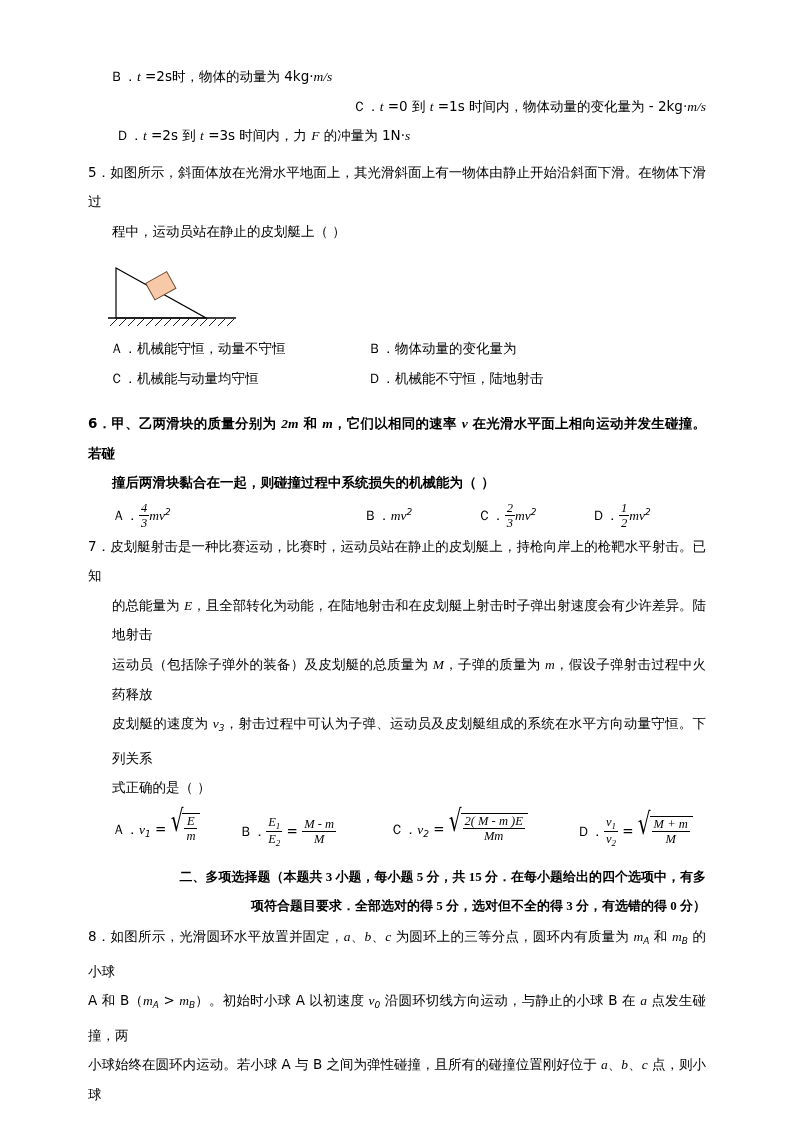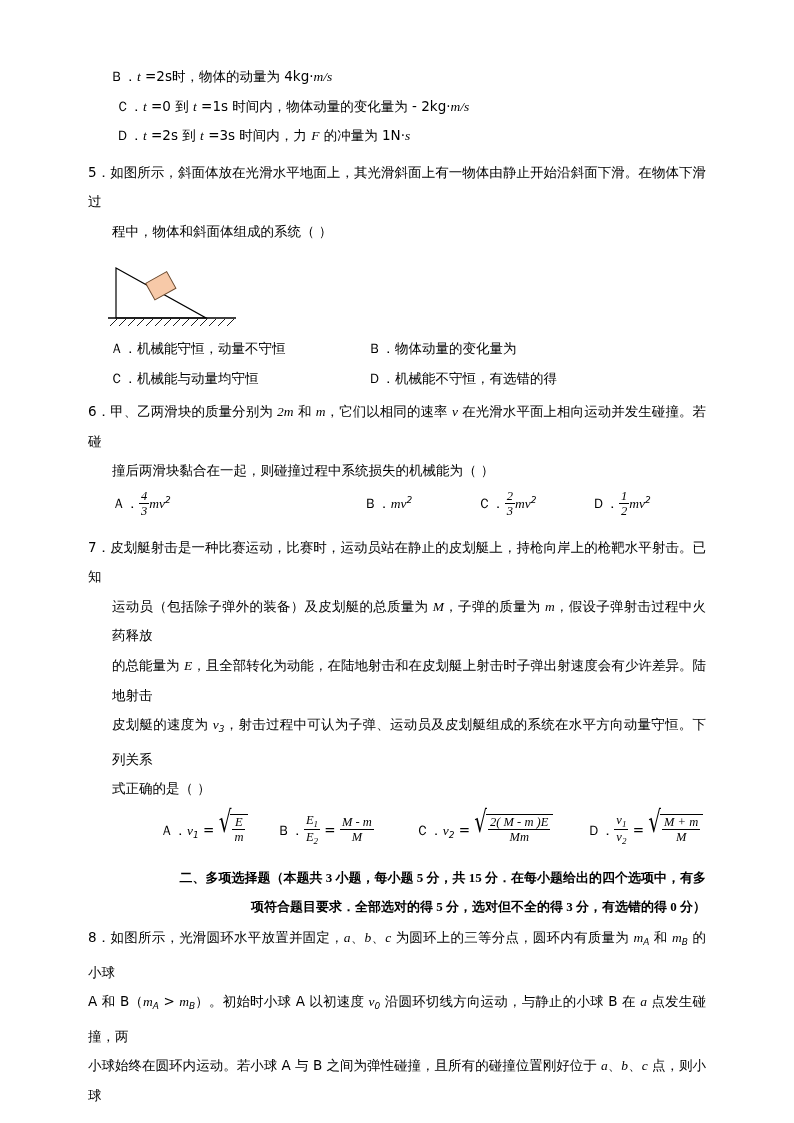--- a/index.html
+++ b/index.html
@@ -38,20 +38,21 @@
   }
   .q-block .hang {
     padding-left: 24px;
   }
   .optrow {
     display: flex;
     font-size: 13.5px;
     line-height: 29.5px;
     font-family: "DejaVu Sans", sans-serif;
     padding-left: 22px;
+    align-items: center;
   }
   .optrow > div:first-child { width: 258px; }
   .optrow4 > div { width: 117px; }
   .frac {
     display: inline-flex;
     flex-direction: column;
     vertical-align: middle;
     text-align: center;
     font-style: italic;
     font-family: "Liberation Serif", serif;
@@ -103,31 +104,31 @@
 </style>
 </head>
 <body>
 
 <div class="page">
 
   <div>
     <div class="ln opt-indent">
       <span class="nowrap">Ｂ．<span class="it">t</span> =2s时，物体的动量为 4kg·<span class="it">m/s</span></span>
     </div>
-    <div class="ln opt-indent" style="padding-left:28px;">
+    <div class="ln opt-indent" style="padding-left:28px;text-align:right;">
       <span class="nowrap">Ｃ．<span class="it">t</span> =0 到 <span class="it">t</span> =1s 时间内，物体动量的变化量为 - 2kg·<span class="it">m/s</span></span>
     </div>
     <div class="ln opt-indent" style="padding-left:28px;">
       <span class="nowrap">Ｄ．<span class="it">t</span> =2s 到 <span class="it">t</span> =3s 时间内，力 <span class="it">F</span> 的冲量为 1N·<span class="it">s</span></span>
     </div>
   </div>
 
   <div class="q-block" style="margin-top:7px;">
     <div><span>5．</span><span>如图所示，斜面体放在光滑水平地面上，其光滑斜面上有一物体由静止开始沿斜面下滑。在物体下滑过</span></div>
-    <div class="hang"><span>程中，物体和斜面体组成的系统（      ）</span></div>
+    <div class="hang"><span>程中，运动员站在静止的皮划艇上（      ）</span></div>
   </div>
 
   <div class="incline-fig">
     <svg width="200" height="80" viewBox="0 0 200 80">
 
       <polygon points="10,68 100,68 10,18" fill="#ffffff" stroke="#000000" stroke-width="1.2"></polygon>
 
       <line x1="2" y1="68" x2="130" y2="68" stroke="#000000" stroke-width="1.3"></line>
 
       <g stroke="#000000" stroke-width="0.9">
@@ -152,24 +153,24 @@
       </g>
     </svg>
   </div>
 
   <div class="optrow">
     <div>Ａ．机械能守恒，动量不守恒</div>
     <div>Ｂ．物体动量的变化量为</div>
   </div>
   <div class="optrow">
     <div>Ｃ．机械能与动量均守恒</div>
-    <div>Ｄ．机械能不守恒，有选错的得</div>
-  </div>
-
-  <div class="q-block" style="margin-top:4px;">
+    <div>Ｄ．机械能不守恒，陆地射击</div>
+  </div>
+
+  <div class="q-block" style="margin-top:16px;font-weight:bold;">
     <div><span>6．</span><span>甲、乙两滑块的质量分别为 <span class="it">2m</span> 和 <span class="it">m</span>，它们以相同的速率 <span class="it">v</span> 在光滑水平面上相向运动并发生碰撞。若碰</span></div>
     <div class="hang"><span>撞后两滑块黏合在一起，则碰撞过程中系统损失的机械能为（      ）</span></div>
   </div>
 
   <div class="optrow optrow4" style="padding-left:24px;">
     <div>
       Ａ．<span class="frac">
           <span>4</span>
           <span>3</span>
         </span><span class="it">mv</span><sup>2</sup>
@@ -182,30 +183,30 @@
         </span><span class="it">mv</span><sup>2</sup>
     </div>
     <div>
       Ｄ．<span class="frac">
           <span>1</span>
           <span>2</span>
         </span><span class="it">mv</span><sup>2</sup>
     </div>
   </div>
 
-  <div class="q-block" style="margin-top:14px;">
+  <div class="q-block" style="margin-top:1px;">
     <div><span>7．</span><span>皮划艇射击是一种比赛运动，比赛时，运动员站在静止的皮划艇上，持枪向岸上的枪靶水平射击。已知</span></div>
+    <div class="hang">的总能量为 <span class="it">E</span>，且全部转化为动能，在陆地射击和在皮划艇上射击时子弹出射速度会有少许差异。陆地射击</div>
     <div class="hang">运动员（包括除子弹外的装备）及皮划艇的总质量为 <span class="it">M</span>，子弹的质量为 <span class="it">m</span>，假设子弹射击过程中火药释放</div>
-    <div class="hang">的总能量为 <span class="it">E</span>，且全部转化为动能，在陆地射击和在皮划艇上射击时子弹出射速度会有少许差异。陆地射击</div>
     <div class="hang">皮划艇的速度为 <span class="it">v</span><sub>3</sub>，射击过程中可认为子弹、运动员及皮划艇组成的系统在水平方向动量守恒。下列关系</div>
     <div class="hang">式正确的是（      ）</div>
   </div>
 
   <div class="optrow" style="padding-left:24px; margin-top:6px; line-height:40px;">
-    <div style="width:128px;margin-left:48px;">
+    <div style="width:128px;">
       Ａ．<span class="it">v</span><sub>1</sub> =
       <span class="sqrt">
           <span class="rad">√</span>
           <span class="body">
             <span class="frac">
               <span><span class="it">E</span></span>
               <span><span class="it">m</span></span>
             </span>
           </span>
         </span>

